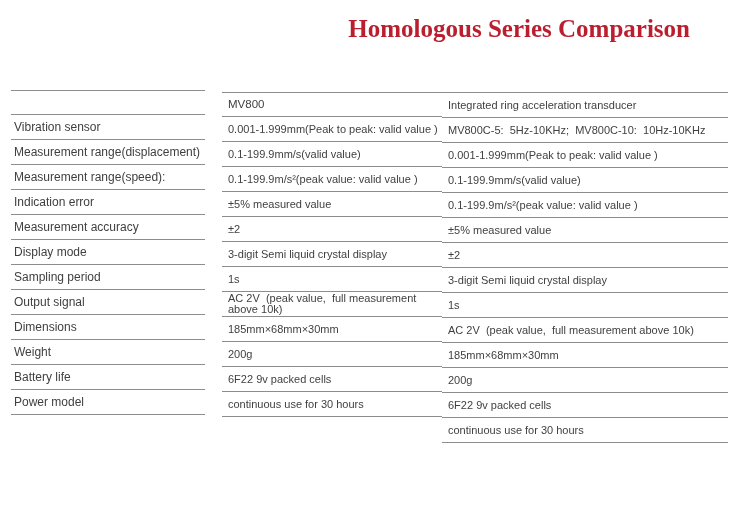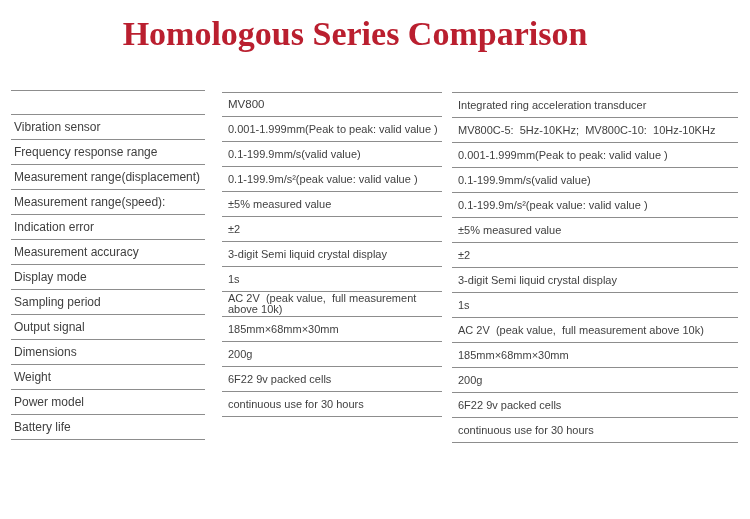--- a/index.html
+++ b/index.html
@@ -5,38 +5,38 @@
   * { margin: 0; padding: 0; box-sizing: border-box; }
   html, body { background: #ffffff; }
   body {
     width: 750px; height: 519px;
     position: relative;
     overflow: hidden;
     font-family: "Liberation Sans", "DejaVu Sans", sans-serif;
   }
   .title {
     position: absolute;
-    top: 15px; left: 12px;
+    top: 15px; left: 4px;
     width: 686px;
-    text-align: center;
+    text-align: right;
     font-family: "Liberation Serif", "DejaVu Serif", serif;
     font-weight: bold;
-    font-size: 34px;
+    font-size: 25px;
     letter-spacing: 0px;
     color: var(--title-red, #ba1f2f);
   }
   .spec-table {
     position: absolute;
     top: 92px; left: 11px;
     display: flex;
     align-items: flex-start;
   }
   .col { border-top: 1px solid var(--line-gray, #8d8d8d); }
   .col-labels { width: 194px; margin-right: 17px; margin-top: -2px; }
-  .col-mv800  { width: 220px; margin-right: 10px; }
+  .col-mv800  { width: 220px; margin-right: 0; }
   .col-mv800c { width: 286px; }
   .cell {
     height: 25px;
     border-bottom: 1px solid var(--line-gray, #8d8d8d);
     display: flex;
     align-items: center;
     font-size: 11px;
     line-height: 11px;
     color: var(--text-gray, #3f3f3f);
     white-space: pre-line;
@@ -48,32 +48,31 @@
 </style>
 </head>
 <body style="--title-red: #ba1f2f; --text-gray: #3f3f3f; --line-gray: #8d8d8d;">
 
 <div class="title">Homologous Series Comparison</div>
 
 <div class="spec-table">
   <div class="col col-labels" id="col-labels">
     <div class="cell head"></div>
   <div class="cell">Vibration sensor</div>
-      <div class="cell">Frequency response range</div>
       <div class="cell">Measurement range(displacement)</div>
       <div class="cell">Measurement range(speed):</div>
       <div class="cell">Indication error</div>
       <div class="cell">Measurement accuracy</div>
       <div class="cell">Display mode</div>
       <div class="cell">Sampling period</div>
       <div class="cell">Output signal</div>
       <div class="cell">Dimensions</div>
       <div class="cell">Weight</div>
+      <div class="cell">Battery life</div>
       <div class="cell">Power model</div>
-      <div class="cell">Battery life</div>
     </div>
   <div class="col col-mv800" id="col-mv800">
     <div class="cell head">MV800</div>
       <div class="cell">0.001-1.999mm(Peak to peak: valid value )</div>
       <div class="cell">0.1-199.9mm/s(valid value)</div>
       <div class="cell">0.1-199.9m/s²(peak value: valid value )</div>
       <div class="cell">±5% measured value</div>
       <div class="cell">±2</div>
       <div class="cell">3-digit Semi liquid crystal display</div>
       <div class="cell">1s</div>

